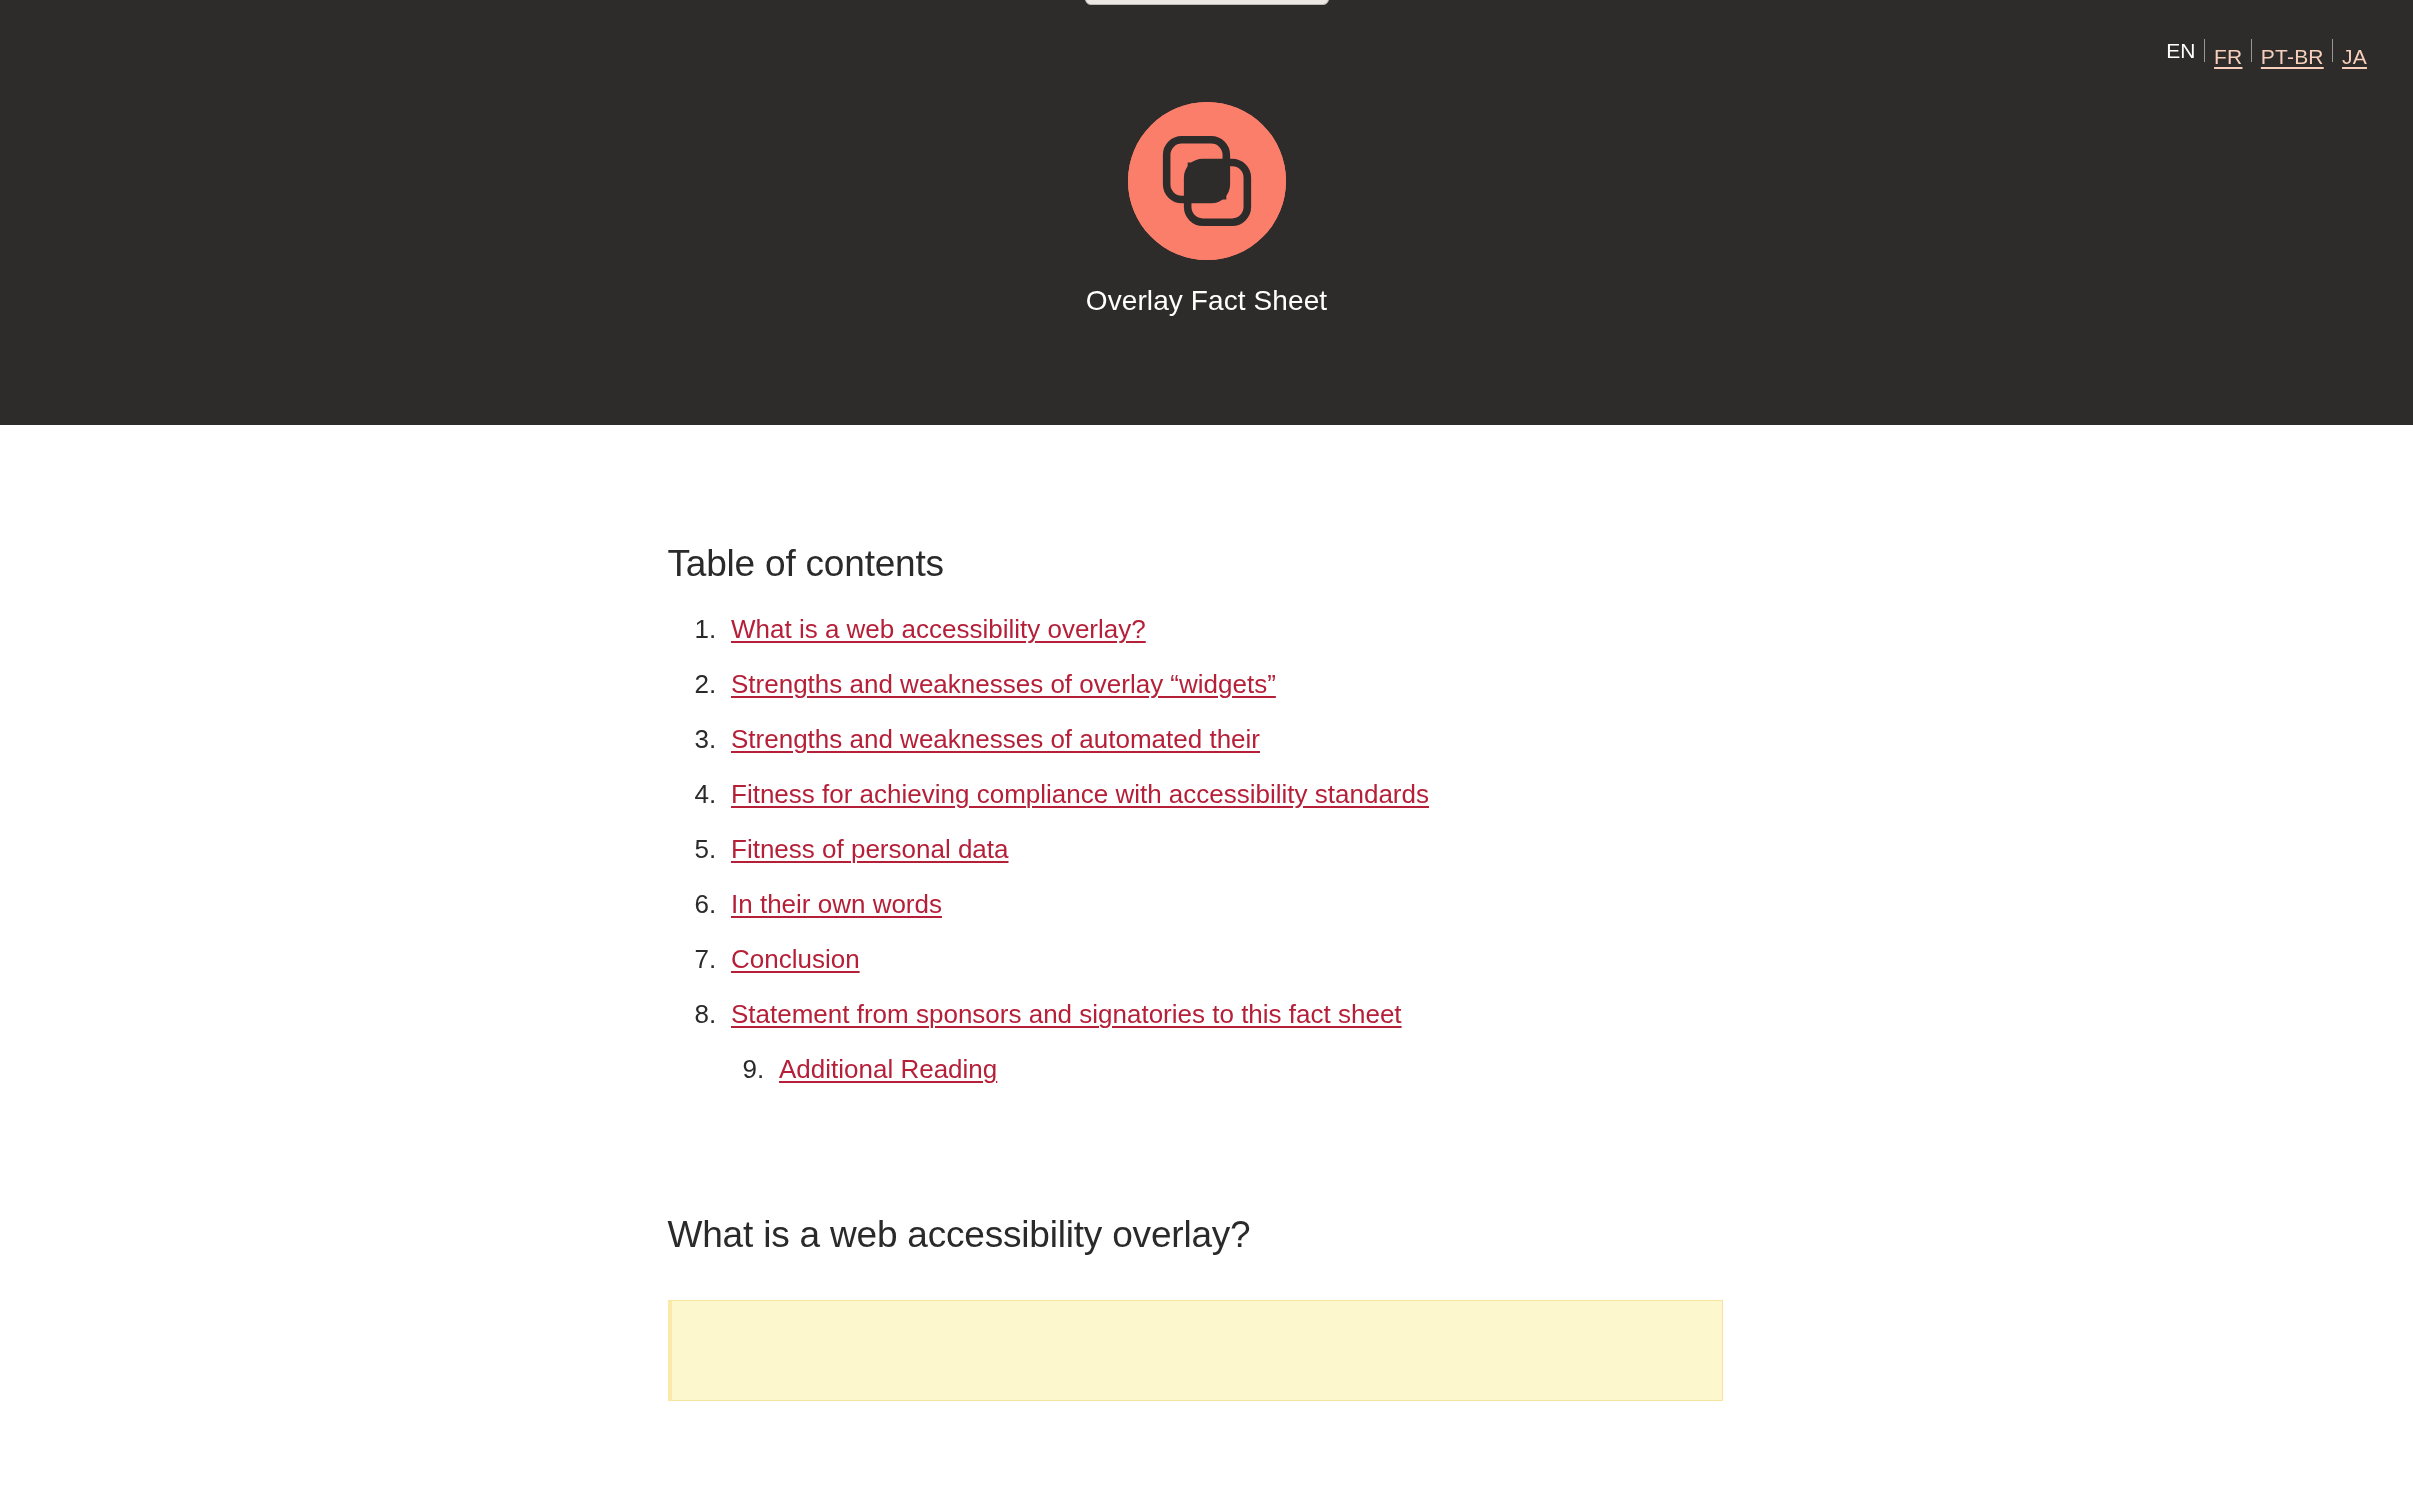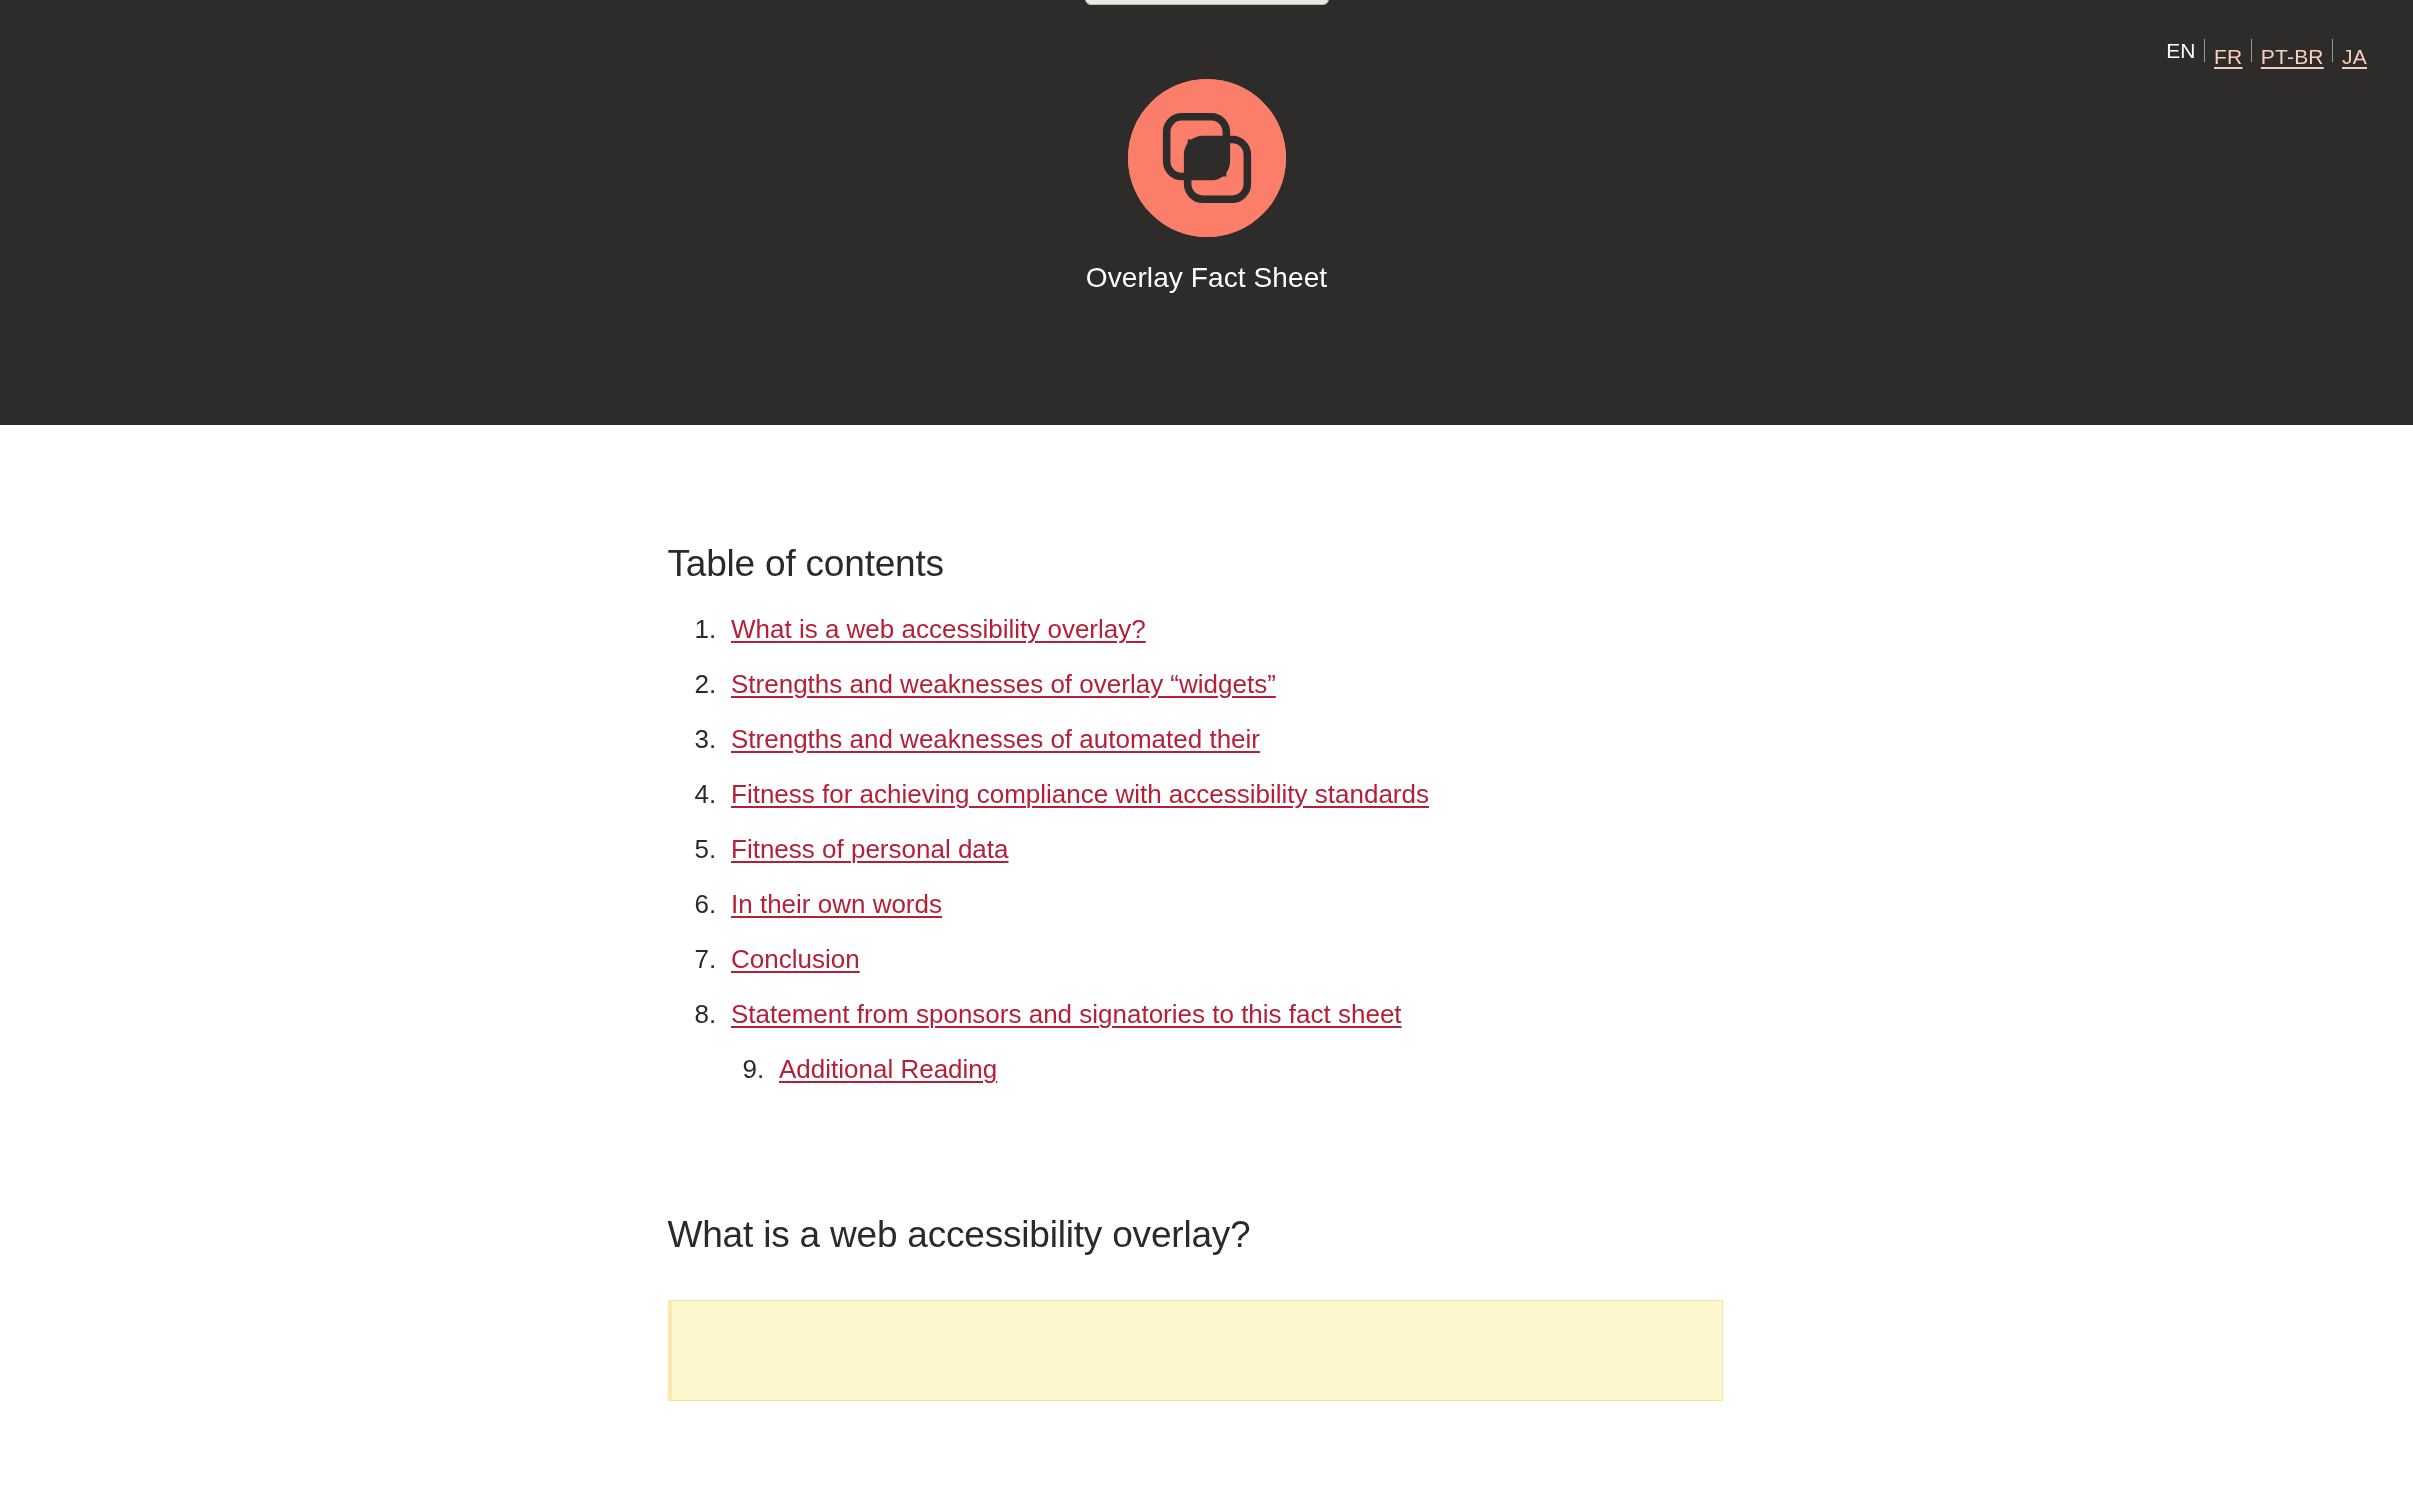--- a/index.html
+++ b/index.html
@@ -77,21 +77,21 @@
     text-underline-offset: 3.4px;
     text-decoration-thickness: 1.7px;
     margin-top: 12px;
   }
 
   
   .brand {
     position: absolute;
     left: 0;
     right: 0;
-    top: 79px;
+    top: 102px;
     display: flex;
     flex-direction: column;
     align-items: center;
     text-decoration: none;
   }
   .logo-circle {
     width: 158px;
     height: 158px;
     border-radius: 50%;
     background: #fb7e6b;

